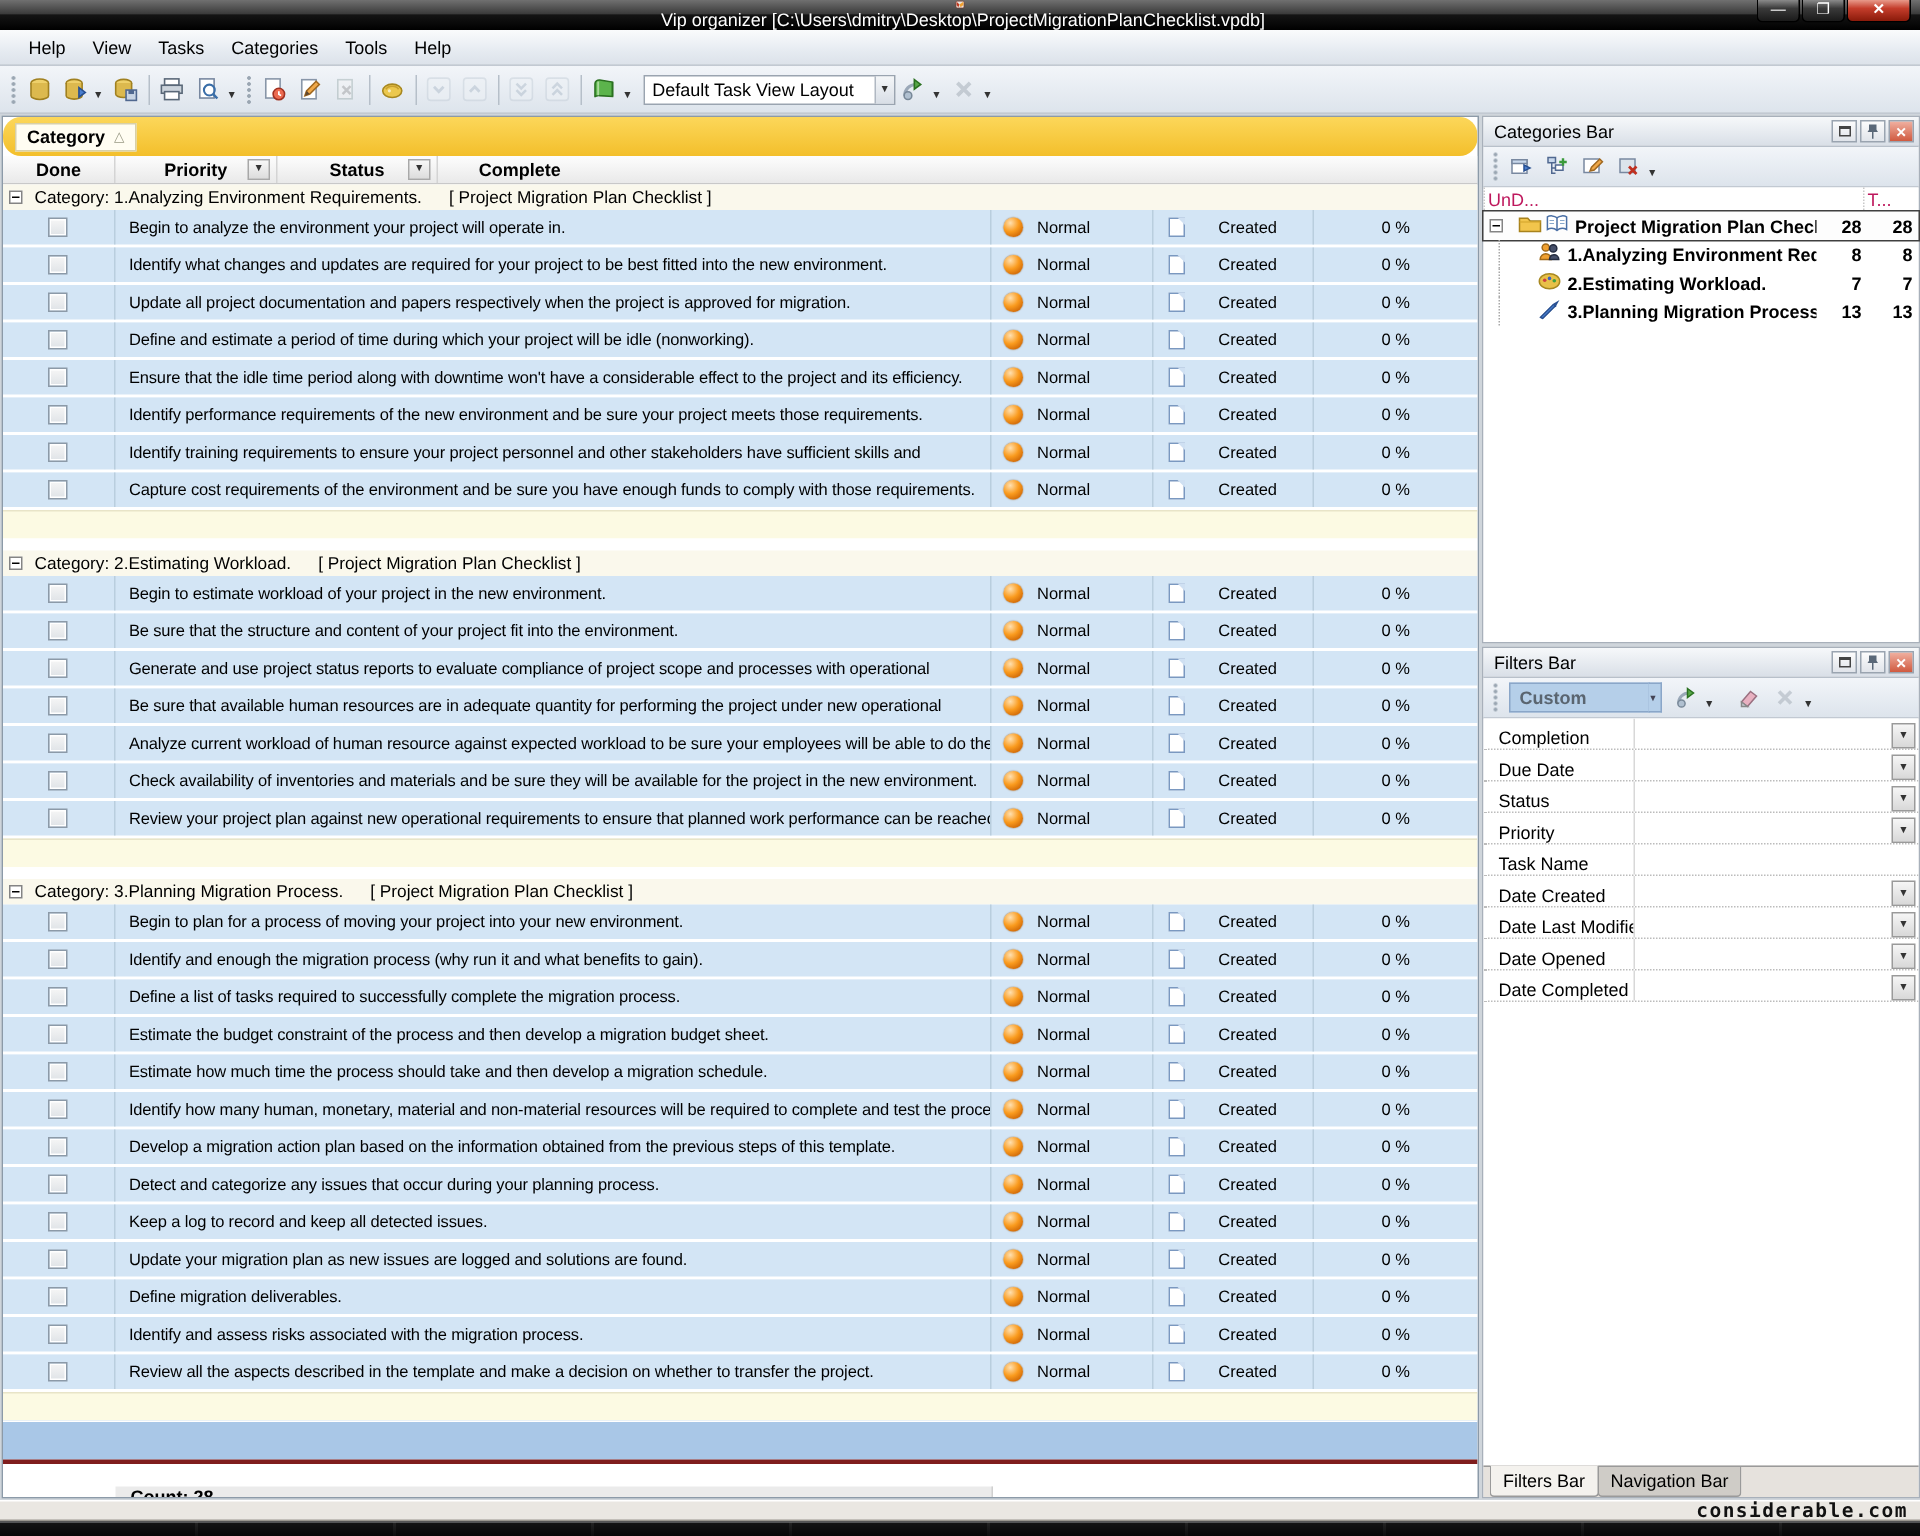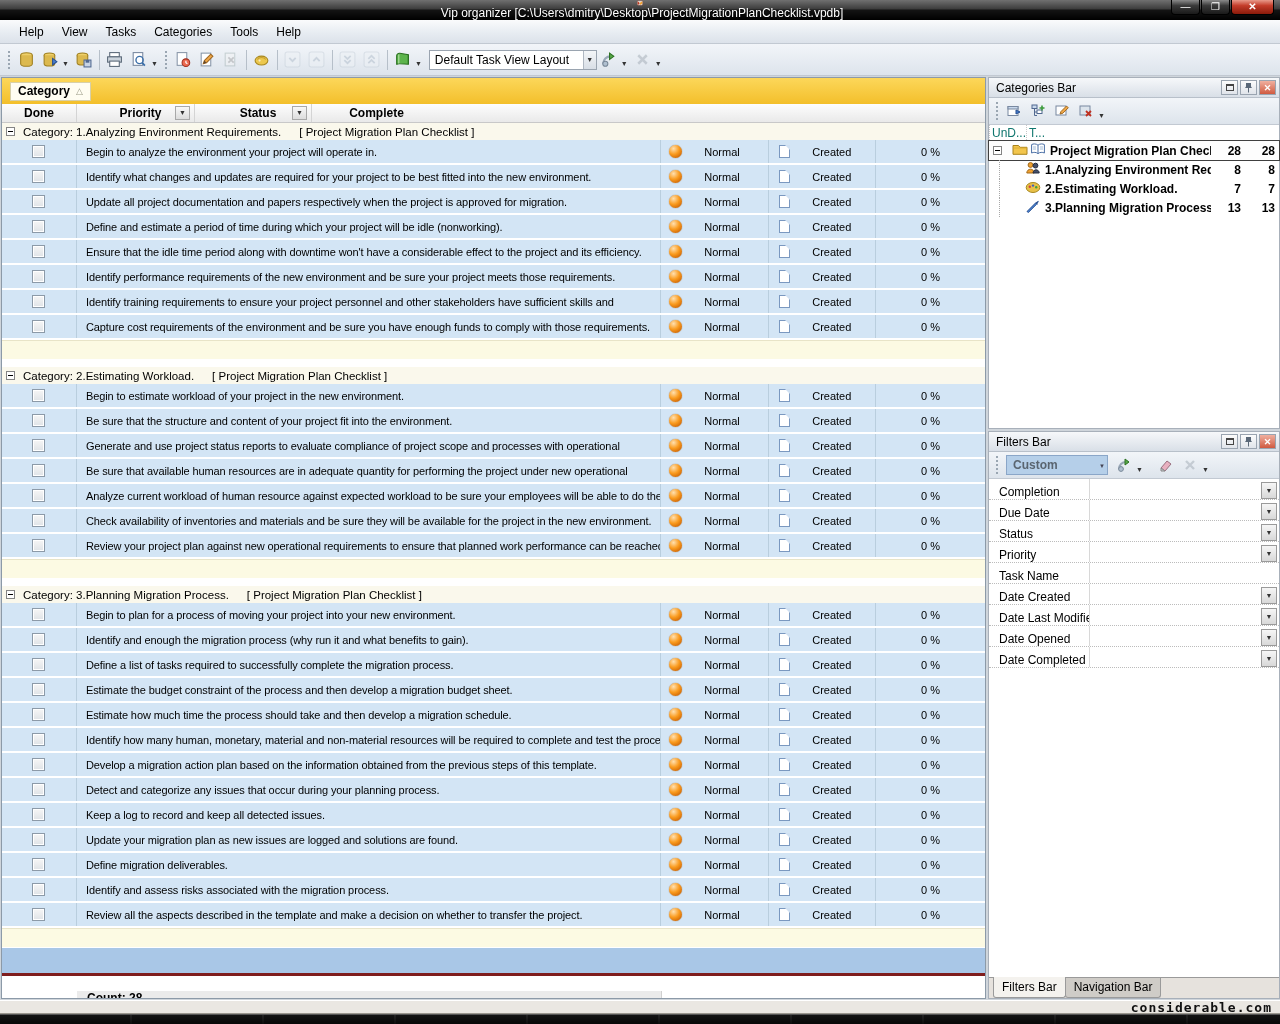--- a/index.html
+++ b/index.html
@@ -41,43 +41,43 @@
     display:flex; align-items:center; padding-left:5px; font-size:12px; position:relative; margin-left:4px; }
   .layout-combo .combo-arrow { position:absolute; right:0; top:0; width:13px; height:18px;
     background:linear-gradient(#f4f6f8,#d8dee6); border-left:1px solid #b0b8c2; text-align:center; font-size:7px; line-height:18px; color:#333; }
 
   
   .content { position:absolute; top:76px; left:0; right:0; height:924px; background:#cfd5db; }
 
   
   .grid { position:absolute; left:1px; top:1px; width:985px; height:922px; background:#fff;
     border:1px solid #8c9aa8; display:flex; flex-direction:column; overflow:hidden; }
-  .groupbar { height:26px; background:linear-gradient(#fcd75a,#f3bf2b); display:flex; align-items:center; padding-left:8px; flex:0 0 auto; }
+  .groupbar { height:26px; background:linear-gradient(#fcd75a,#f3bf2b); display:flex; align-items:center; padding-left:8px; flex:0 0 auto;border-radius:12px; }
   .group-chip { background:#fffdf2; border:1px solid #d8d0a8; padding:1px 7px 2px 7px; font-weight:bold; font-size:12px; display:flex; align-items:center; gap:6px; }
   .sort-tri { font-size:9px; color:#9a9a86; font-weight:normal; }
-  .headrow { height:19px; flex:0 0 auto; background:linear-gradient(#fdfdfd,#e9e9e9); border-bottom:1px solid #c8c8c8; display:flex; font-weight:bold; font-size:12px;gap:10px; }
+  .headrow { height:19px; flex:0 0 auto; background:linear-gradient(#fdfdfd,#e9e9e9); border-bottom:1px solid #c8c8c8; display:flex; font-weight:bold; font-size:12px; }
   .hcell { position:relative; display:flex; align-items:center; justify-content:center; border-right:1px solid #d4d4d4; }
   .hc-done { width:75px; }
   .hc-name { width:585px; }
   .hc-priority { width:108px; }
   .hc-status { width:107px; }
   .hc-complete { width:109px; border-right:none; }
   .hdd { position:absolute; right:4px; top:2px; width:15px; height:14px; background:linear-gradient(#f8f8f8,#dcdcdc);
     border:1px solid #a8a8a8; font-size:7px; line-height:12px; text-align:center; color:#333; font-weight:normal; }
 
   .rows { flex:1 1 auto; background:#fff; }
   .cat-row { height:17px; background:#faf8ec; display:flex; align-items:center; font-size:11.5px; padding-left:4px; }
   .expand-box { width:9px; height:9px; border:1px solid #848484; background:#fff; position:relative; margin-right:8px; flex:0 0 auto; }
   .expand-box::after { content:""; position:absolute; left:1px; right:1px; top:3px; height:1px; background:#000; }
   .cat-book { margin-left:18px; }
   .task-row { height:25px; display:flex; border-bottom:2px solid #fff; background:#d3e5f5; font-size:11px; }
   .tcell { display:flex; align-items:center; border-right:1px solid #b9cede; height:23px; }
   .tc-done { width:75px; justify-content:center; }
   .tc-name { width:585px; padding-left:9px; overflow:hidden; white-space:nowrap; letter-spacing:-0.1px; }
-  .tc-priority { width:108px; padding-left:8px; gap:22px; }
+  .tc-priority { width:108px; padding-left:8px; gap:9px; }
   .tc-status { width:107px; padding-left:10px; gap:22px; }
   .tc-complete { width:109px; justify-content:center; border-right:none; }
   .checkbox { width:13px; height:13px; border:1px solid #8c9aa8; background:linear-gradient(#f6f6f6,#dfe3e7); box-shadow:inset 0 0 0 1px #fff; }
   .ball { width:13px; height:13px; border-radius:50%;
     background:radial-gradient(circle at 35% 28%, #ffe0b0, #fa9b1e 45%, #c45a00 90%); box-shadow:0 0 1px #8a4a00; flex:0 0 auto; }
   .page-ico { width:11px; height:13px; background:#fff; border:1px solid #7a98c0; position:relative; flex:0 0 auto; }
   .page-ico::after { content:""; position:absolute; right:-1px; top:-1px; border-style:solid; border-width:0 5px 5px 0; border-color:transparent #cfe0f2 transparent transparent; }
   .group-footer { height:19px; background:#fcfae3; border-top:1px solid #e8e4c8; }
   .group-gap { height:8px; background:#fff; }
   .blue-band { height:26px; background:#a9c7e7; border-top:1px solid #fff; flex:0 0 auto; }
@@ -93,21 +93,21 @@
   .panel-title .pt-label { flex:1; }
   .pt-btn { width:17px; height:15px; border:1px solid #9aa4b0; background:linear-gradient(#fcfcfc,#e0e4ea);
     margin-left:2px; display:flex; align-items:center; justify-content:center; font-size:9px; }
   .pt-btn.close { background:linear-gradient(#f0b0a0,#d05a40); color:#fff; font-weight:bold; }
   .pt-restore-glyph { width:8px; height:7px; border:1px solid #444; border-top:2px solid #444; }
   .panel-toolbar { height:27px; background:linear-gradient(#f2f5f9,#dde4ec); border-bottom:1px solid #c2c9d2;
     display:flex; align-items:center; padding-left:3px; flex:0 0 auto; }
   .panel-toolbar .tb-btn svg { width:16px; height:16px; }
 
   .tree { flex:1; background:#fff; font-size:12px; position:relative; }
-  .tree-head { height:16px; display:flex; justify-content:flex-start; border-bottom:1px solid #e0e0e0; color:#0f766e; }
+  .tree-head { height:16px; display:flex; justify-content:space-between; border-bottom:1px solid #e0e0e0; color:#be185d; }
   .tree-head .th-col { width:37px; text-align:left; padding:1px 2px 0 2px; border-left:1px dotted #c8c8c8; overflow:hidden; white-space:nowrap; }
   .tree-row { height:19px; display:flex; align-items:center; font-weight:bold; white-space:nowrap; position:relative; }
   .tree-row .t-label { flex:1; overflow:hidden; margin-left:4px; }
   .tree-row .t-num { width:34px; text-align:right; padding-right:4px; flex:0 0 auto; }
   .tree-row.selected { outline:1px solid #404040; background:#fdfdfd; }
   .tree-ico { width:16px; height:14px; flex:0 0 auto; margin-left:2px; }
   .tree-indent { width:24px; flex:0 0 auto; border-left:1px dotted #a8a8a8; height:100%; margin-left:10px; }
 
   .filters-body { flex:1; background:#fff; overflow:hidden; }
   .filter-row { height:21px; display:flex; align-items:flex-end; border-bottom:1px dotted #bcbcbc; font-size:12px; }

